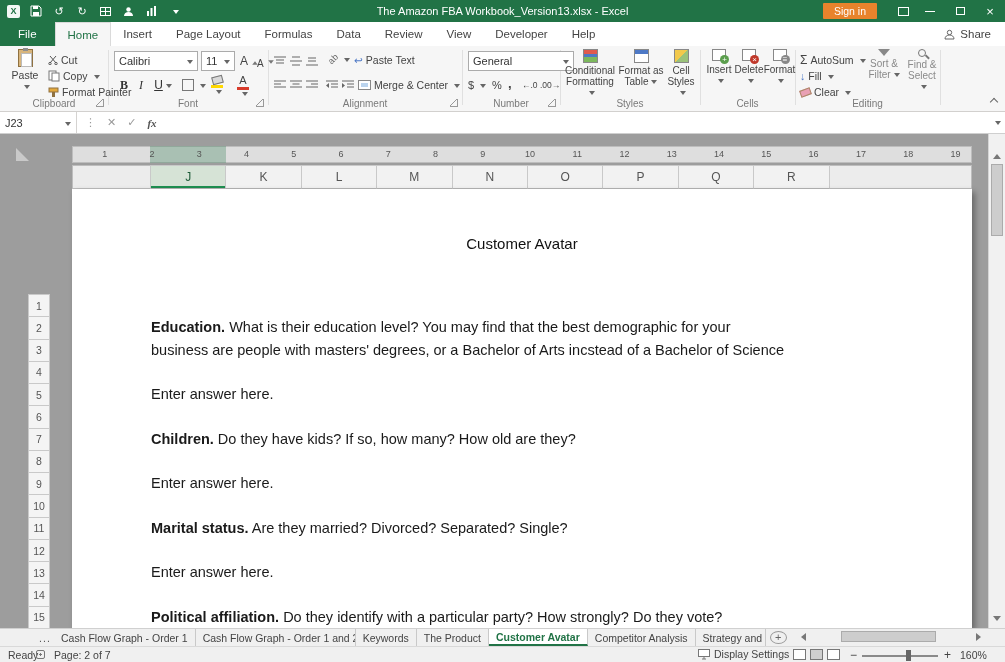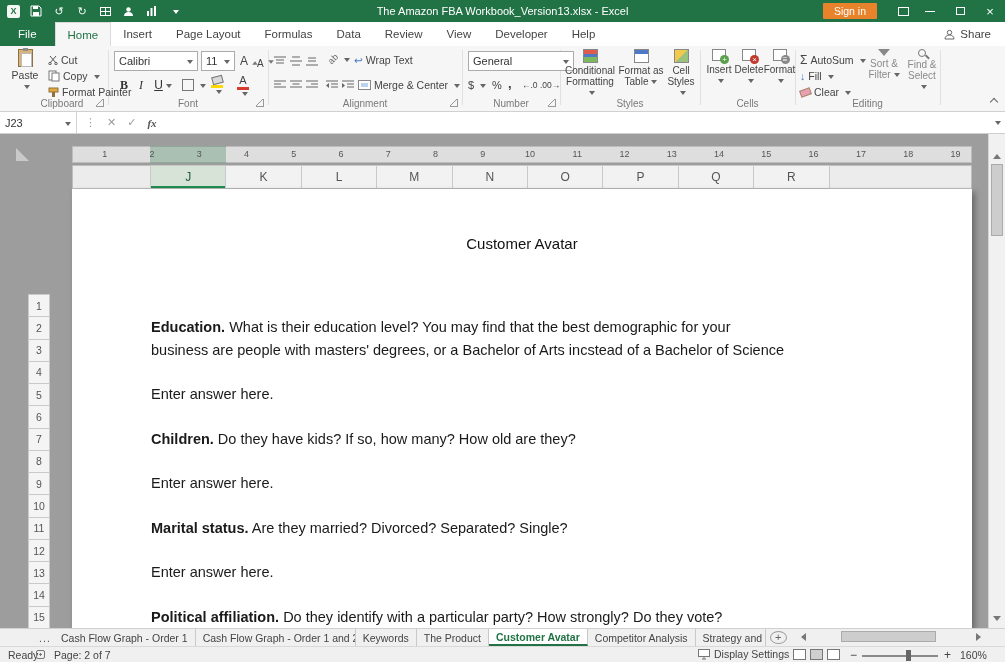--- a/index.html
+++ b/index.html
@@ -222,21 +222,21 @@
   </div>
   <div class="rb" style="left:48px;top:38px">
     <span>
         <svg width="11" height="11" viewBox="0 0 11 11">
           <rect x="1" y="1" width="9" height="4" fill="#E3A83B" stroke="#8F7140"></rect>
           <rect x="4" y="5" width="3" height="5" fill="#8F7140"></rect>
         </svg>
       </span>
     <span>Format Painter</span>
   </div>
-  <div class="grplabel" style="left:8px;width:108px">Clipboard</div>
+  <div class="grplabel" style="left:0;width:108px">Clipboard</div>
   <span class="lnch" style="left:96px"></span>
 
   <div class="combo dd" style="left:114px;top:5px;width:84px;height:20px">
     <span>Calibri</span>
   </div>
   <div class="combo dd" style="left:201px;top:5px;width:34px;height:20px">
     <span>11</span>
   </div>
   <div class="rb" style="left:240px;top:7px;font-size:12px">
       <span>A</span>
@@ -276,21 +276,21 @@
   <div class="rb" style="left:306px;top:7px">
       <svg width="12" height="10" viewBox="0 0 12 10">
         <path d="M2 2h8M2 5h8M0 9h12" stroke="#666"></path>
       </svg>
     </div>
   <div class="rb dd" style="left:328px;top:5px;font-size:9px;color:#666">
       <span style="display:inline-block;transform:rotate(-45deg)">ab</span>
     </div>
   <div class="rb" style="left:354px;top:6px">
     <span style="color:#4E79C6">↩</span>
-    <span>Wrap Text</span>
+    <span>Paste Text</span>
   </div>
   <div class="rb" style="left:274px;top:31px">
       <svg width="12" height="10" viewBox="0 0 12 10">
         <path d="M0 1h12M0 4h7M0 7h12" stroke="#666"></path>
       </svg>
     </div>
   <div class="rb" style="left:290px;top:31px">
       <svg width="12" height="10" viewBox="0 0 12 10">
         <path d="M0 1h12M2.5 4h7M0 7h12" stroke="#666"></path>
       </svg>

